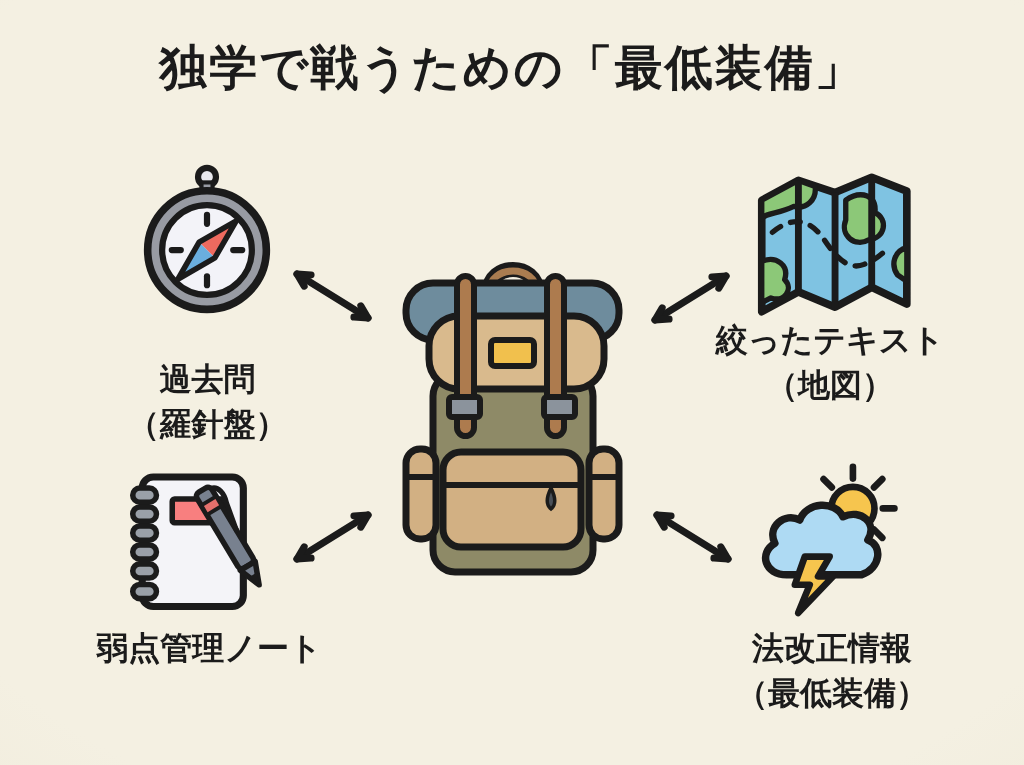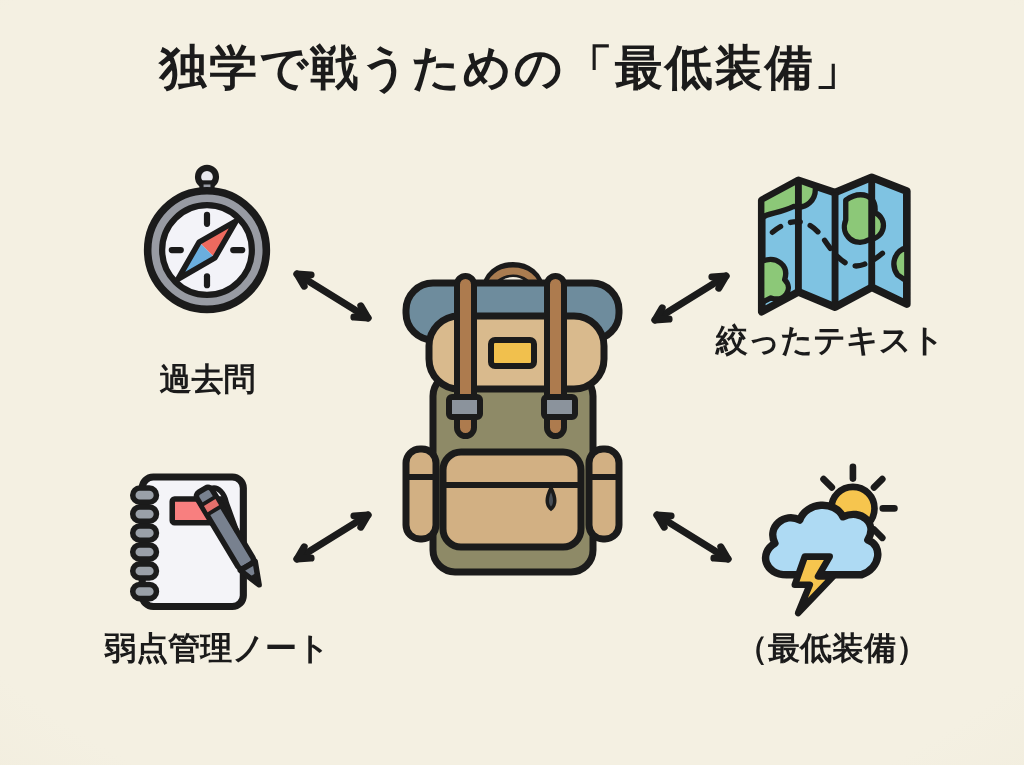--- a/index.html
+++ b/index.html
@@ -146,24 +146,27 @@
       <line x1="80" y1="34" x2="87" y2="34" stroke="#1b1b1b" stroke-width="4" stroke-linecap="round"></line>
       <line x1="74.7" y1="46.7" x2="79.7" y2="51.7" stroke="#1b1b1b" stroke-width="4" stroke-linecap="round"></line>
       <line x1="49.3" y1="21.3" x2="44.3" y2="16.3" stroke="#1b1b1b" stroke-width="4" stroke-linecap="round"></line>
     </g>
     <path d="M22,74 C9,74 5,61 15,55 C10,45 21,36 30,41 C34,30 51,29 56,39 C67,34 77,43 71,53 C80,56 79,70 67,74 Z" fill="#aedaf3" stroke="#1b1b1b" stroke-width="4.5" stroke-linejoin="round"></path>
     <path d="M33,63 L48,63 L41,75 L50,75 L29,97 L36,80 L27,80 Z" fill="#f6c54e" stroke="#1b1b1b" stroke-width="4" stroke-linejoin="round"></path>
   </svg>
 
   <div class="abs quad-label" style="left:85px; top:333px; width:245px;margin-top:24px;">
     <span>過去問</span>
+    <span>（羅針盤）</span>
   </div>
   <div class="abs quad-label" style="left:695px; top:318px; width:270px;">
     <span>絞ったテキスト</span>
+    <span>（地図）</span>
   </div>
-  <div class="abs quad-label" style="left:88px; top:626px; width:258px;">
+  <div class="abs quad-label" style="left:80px; top:626px; width:258px;">
     <span>弱点管理ノート</span>
   </div>
   <div class="abs quad-label" style="left:703px; top:626px; width:258px;">
+    <span>法改正情報</span>
     <span>（最低装備）</span>
   </div>
 
 </div>
 
 </body></html>

